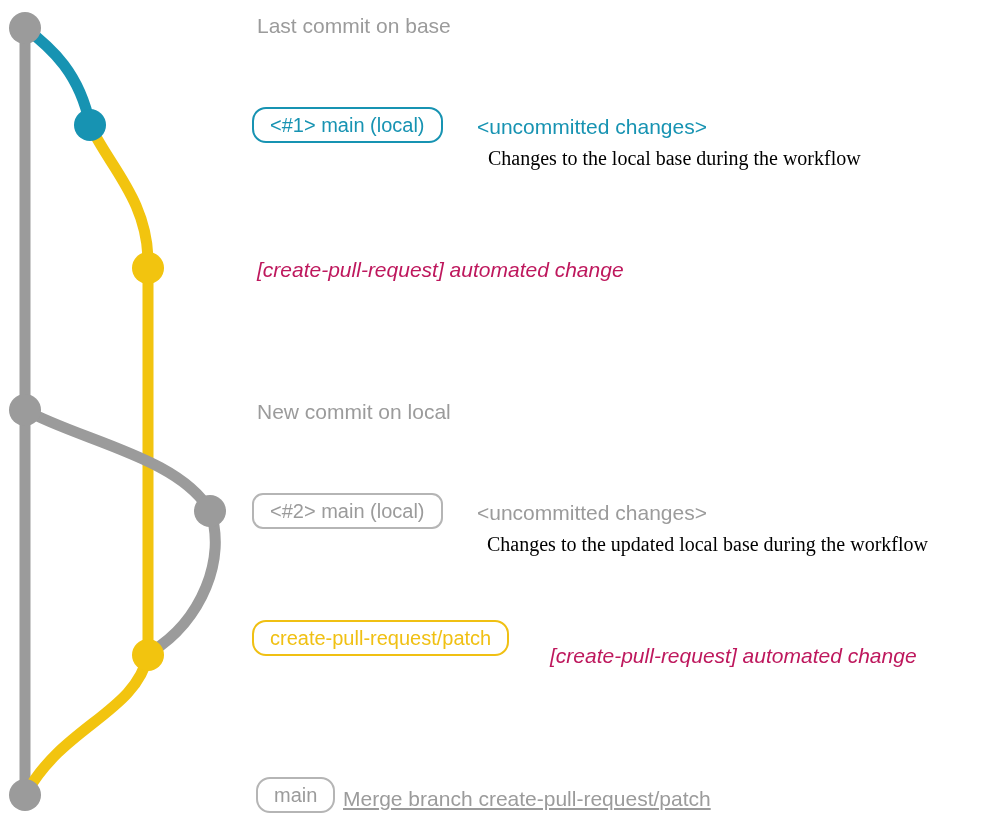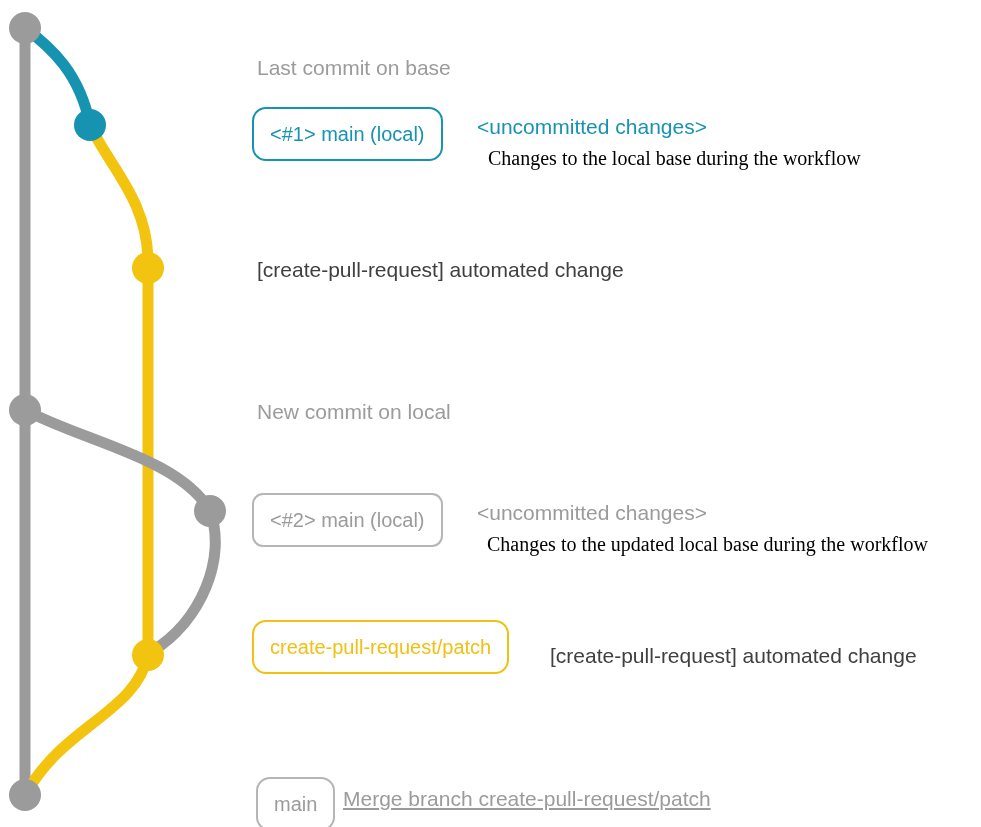--- a/index.html
+++ b/index.html
@@ -25,30 +25,30 @@
     font-size: 21px;
     line-height: 25px;
     color: #9b9b9b;
   }
   .heading {
     font-size: 21px;
     line-height: 25px;
   }
   .heading.teal   { color: #1793b2; }
   .heading.gray   { color: #9b9b9b; }
-  .heading.yellow { color: #404040; }
+  .heading.yellow { color: #be185d; font-style: italic; }
   .caption {
     font-family: "Liberation Serif", serif;
     font-size: 20px;
     line-height: 24px;
     color: #000000;
   }
   .badge {
     display: inline-block;
-    padding: 12px 16px;
+    padding: 3px 16px;
     border: 2px solid;
     border-radius: 14px;
     font-size: 20px;
     line-height: 26px;
     background: #ffffff;
   }
   .badge.teal   { border-color: #1793b2; color: #1793b2; }
   .badge.gray   { border-color: #b5b5b5; color: #9b9b9b; }
   .badge.yellow { border-color: #f0c013; color: #f0c013; }
 </style>
@@ -71,21 +71,21 @@
 
     <circle cx="25" cy="28" r="16" fill="#9b9b9b"></circle>
     <circle cx="90" cy="125" r="16" fill="#1793b2"></circle>
     <circle cx="148" cy="268" r="16" fill="#f2c40f"></circle>
     <circle cx="25" cy="410" r="16" fill="#9b9b9b"></circle>
     <circle cx="210" cy="511" r="16" fill="#9b9b9b"></circle>
     <circle cx="148" cy="655" r="16" fill="#f2c40f"></circle>
     <circle cx="25" cy="795" r="16" fill="#9b9b9b"></circle>
   </svg>
 
-  <div class="abs milestone" style="left:257px; top:13px;margin-top:42px;">Last commit on base</div>
+  <div class="abs milestone" style="left:257px; top:13px;">Last commit on base</div>
 
   <div class="abs badge teal" style="left:252px; top:107px;">&lt;#1&gt; main (local)</div>
   <div class="abs heading teal" style="left:477px; top:114px;">&lt;uncommitted changes&gt;</div>
   <div class="abs caption" style="left:488px; top:146px;">Changes to the local base during the workflow</div>
 
   <div class="abs heading yellow" style="left:257px; top:257px;">[create-pull-request] automated change</div>
 
   <div class="abs milestone" style="left:257px; top:399px;">New commit on local</div>
 
   <div class="abs badge gray" style="left:252px; top:493px;border-radius:11px;">&lt;#2&gt; main (local)</div>

